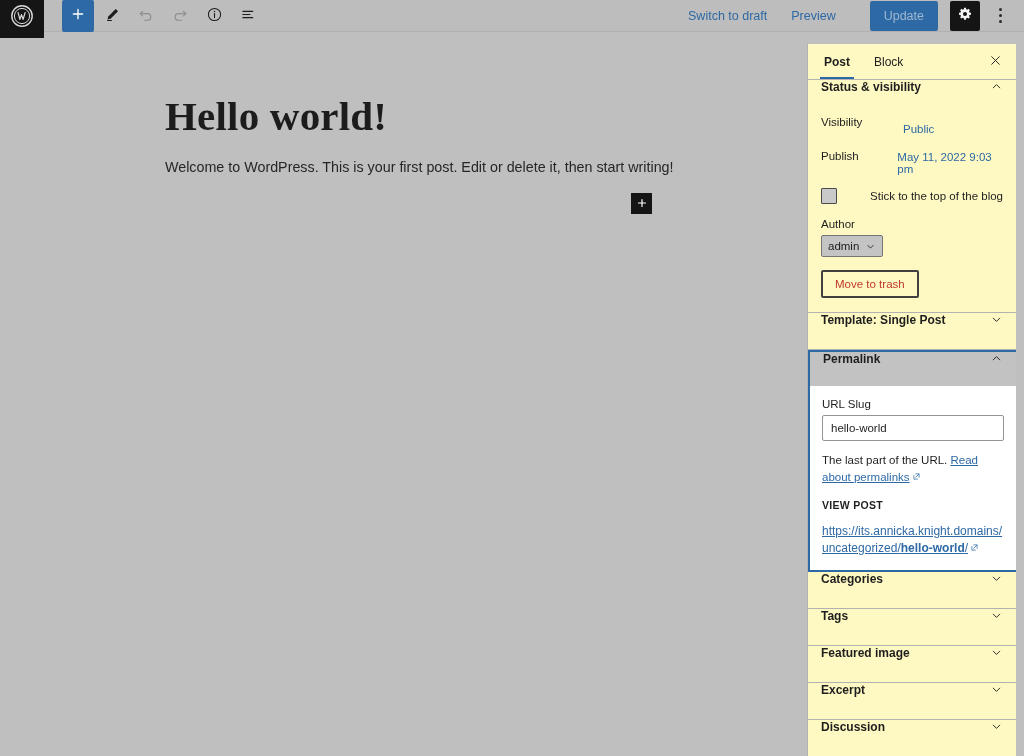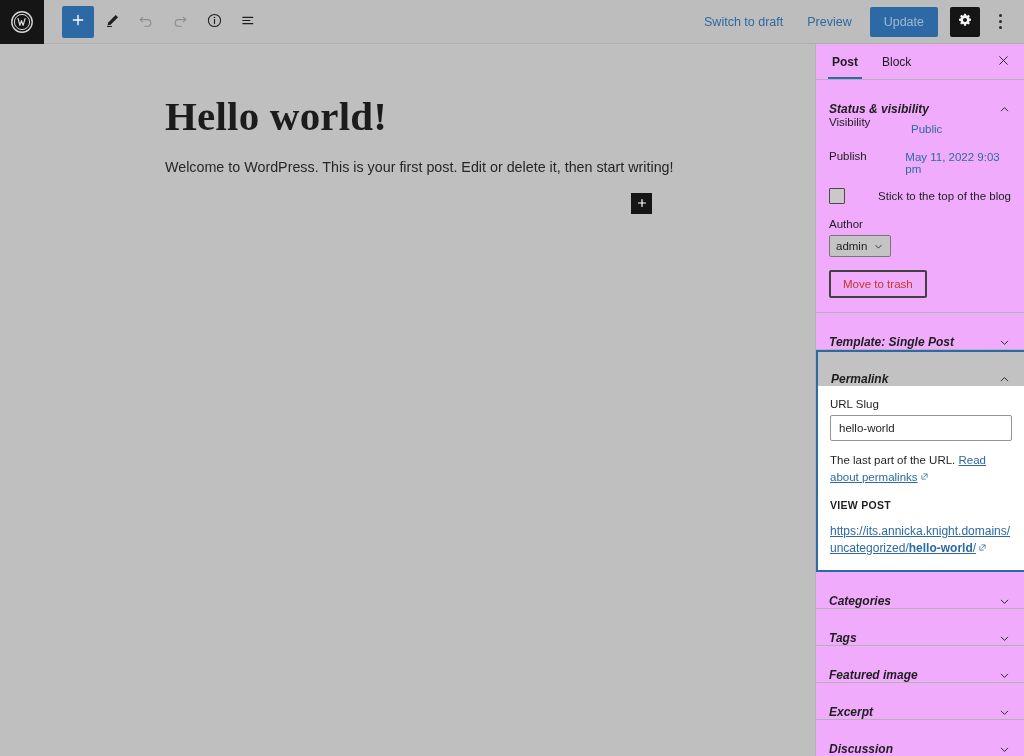--- a/index.html
+++ b/index.html
@@ -7,21 +7,21 @@
     width: 1024px; height: 756px;
     overflow: hidden;
     font-family: "Liberation Sans", sans-serif;
     background: #bfbfbf;
   }
   body { position: relative; }
 
   
   .topbar {
     position: absolute; top: 0; left: 0;
-    width: 1024px; height: 44px;
+    width: 1024px; height: 32px;
     background: #bdbdbd;
     display: flex; align-items: center;
     border-bottom: 1px solid #b0b0b0;
   }
   .wp-logo {
     width: 44px; height: 44px;
     background: #151515;
     display: flex; align-items: center; justify-content: center;
     flex: 0 0 44px;
   }
@@ -48,21 +48,21 @@
     background: transparent; border: none; cursor: pointer;
     color: #2d69a4; font-size: 12.5px;
     font-family: "Liberation Sans", sans-serif;
     padding: 6px 10px;
   }
   .update-btn {
     background: #2d69a4; color: #9fb8d2;
     border: none; border-radius: 2px;
     font-size: 12.5px; padding: 8px 14px; cursor: pointer;
     font-family: "Liberation Sans", sans-serif;
-    margin-left: 4px;
+    margin-left: 20px;
   }
   .icon-square {
     width: 30px; height: 30px; border-radius: 2px;
     background: #151515; color: #fff;
     display: flex; align-items: center; justify-content: center;
     border: none; cursor: pointer; margin-left: 8px;
   }
   .dots-btn {
     width: 28px; height: 30px;
     display: flex; align-items: center; justify-content: center;
@@ -91,23 +91,23 @@
   .inserter {
     position: absolute; left: 631px; top: 149px;
     width: 21px; height: 21px;
     background: #151515; color: #fff;
     display: flex; align-items: center; justify-content: center;
     border: none; cursor: pointer; font-size: 15px; line-height: 1;
   }
 
   
   .sidebar {
-    position: absolute; top: 44px; right: 0;
+    position: absolute; top: 44px; right: 8px;
     width: 209px; height: 712px;
-    background: #f0abfc;
+    background: #fef9c3;
     border-left: 1px solid #b2b2b2;
     overflow: hidden;
     font-size: 12px;
   }
   .sb-tabs {
     display: flex; align-items: stretch;
     height: 36px; border-bottom: 1px solid #b2b2b2;
     padding: 0 4px;
   }
   .sb-tab {
@@ -122,25 +122,24 @@
     height: 2.5px; background: #2d69a4;
   }
   .sb-close {
     margin-left: auto; width: 34px;
     background: transparent; border: none; cursor: pointer;
     color: #1e1e1e; display: flex; align-items: center; justify-content: center;
   }
 
   .panel { border-bottom: 1px solid #b2b2b2; }
   .panel-head {
-    display: flex; align-items: flex-end;
+    display: flex; align-items: flex-start;
     height: 36px; padding: 0 13px; cursor: pointer;
     background: transparent; border: none; width: 100%;
     font-family: "Liberation Sans", sans-serif;
-    font-style: italic;
   }
   .panel-title { font-size: 12px; font-weight: 600; color: #1e1e1e; }
   .chev { margin-left: auto; color: #1e1e1e; display: flex; }
 
   .panel-body { padding: 0 13px 14px; }
 
   .row {
     display: flex; 
     min-height: 26px; margin-bottom: 8px;
   }

